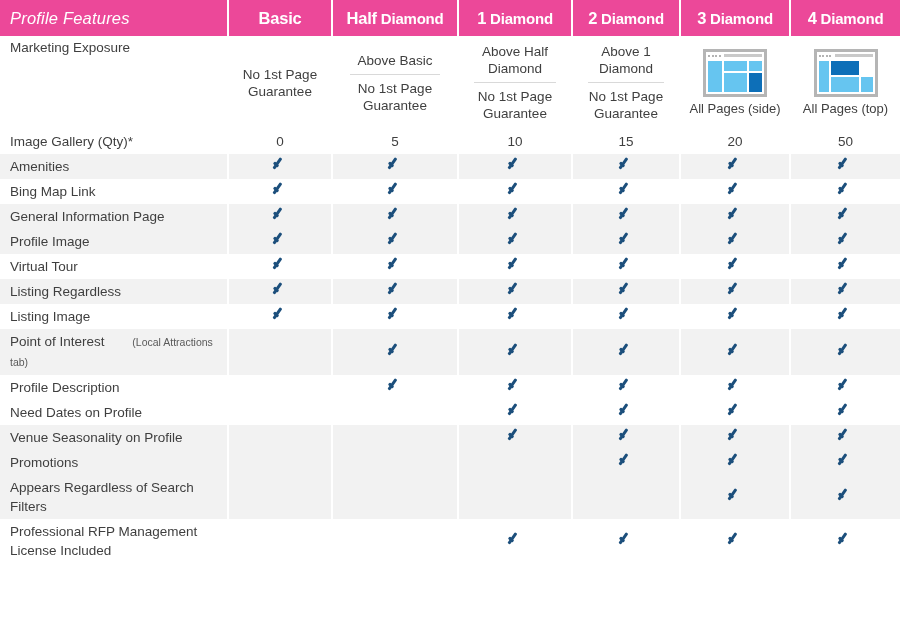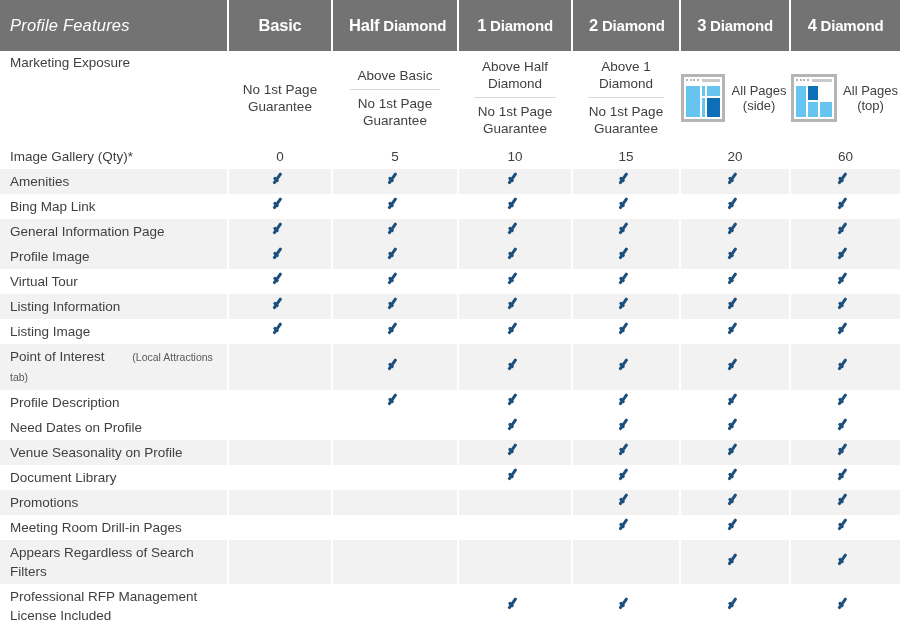--- a/index.html
+++ b/index.html
@@ -17,24 +17,24 @@
   }
 
   #feature-table {
     width: 900px;
     border-collapse: collapse;
     table-layout: fixed;
   }
 
   
   thead th {
-    background: #737373;
+    background: #ec4899;
     color: #ffffff;
     border-right: 2px solid #ffffff;
-    padding: 16px;
+    padding: 8px;
     height: 36px;
     vertical-align: middle;
     font-weight: bold;
   }
   thead th:last-child { border-right: none; }
 
   th.th-features {
     text-align: left;
     padding-left: 10px;
     font-style: italic;
@@ -132,21 +132,21 @@
     border-top: 1px solid #d9d9d9;
     width: 78%;
   }
   .expo .single {
     line-height: 17px;
   }
 
   
   .browser-wrap {
     display: flex;
-    flex-direction: row;
+    flex-direction: column;
     align-items: center;
     justify-content: center;
     height: 100%;
     gap: 4px;
   }
   .browser {
     width: 64px;
     height: 48px;
     border: 3px solid #b5b5b5;
     background: #ffffff;
@@ -336,21 +336,21 @@
           </div>
         </td>
       </tr>
       <tr class="plain r-std">
         <td class="feat"><span>Image Gallery (Qty)*</span></td>
         <td class="val"><span>0</span></td>
         <td class="val"><span>5</span></td>
         <td class="val"><span>10</span></td>
         <td class="val"><span>15</span></td>
         <td class="val"><span>20</span></td>
-        <td class="val"><span>60</span></td>
+        <td class="val"><span>50</span></td>
       </tr>
       <tr class="alt r-std">
         <td class="feat"><span>Amenities</span></td>
         <td class="val"><span class="check"></span></td>
         <td class="val"><span class="check"></span></td>
         <td class="val"><span class="check"></span></td>
         <td class="val"><span class="check"></span></td>
         <td class="val"><span class="check"></span></td>
         <td class="val"><span class="check"></span></td>
       </tr>
@@ -384,21 +384,21 @@
       <tr class="plain r-std">
         <td class="feat"><span>Virtual Tour</span></td>
         <td class="val"><span class="check"></span></td>
         <td class="val"><span class="check"></span></td>
         <td class="val"><span class="check"></span></td>
         <td class="val"><span class="check"></span></td>
         <td class="val"><span class="check"></span></td>
         <td class="val"><span class="check"></span></td>
       </tr>
       <tr class="alt r-std">
-        <td class="feat"><span>Listing Information</span></td>
+        <td class="feat"><span>Listing Regardless</span></td>
         <td class="val"><span class="check"></span></td>
         <td class="val"><span class="check"></span></td>
         <td class="val"><span class="check"></span></td>
         <td class="val"><span class="check"></span></td>
         <td class="val"><span class="check"></span></td>
         <td class="val"><span class="check"></span></td>
       </tr>
       <tr class="plain r-std">
         <td class="feat"><span>Listing Image</span></td>
         <td class="val"><span class="check"></span></td>
@@ -437,40 +437,22 @@
       </tr>
       <tr class="alt r-std">
         <td class="feat"><span>Venue Seasonality on Profile</span></td>
         <td class="val"></td>
         <td class="val"></td>
         <td class="val"><span class="check"></span></td>
         <td class="val"><span class="check"></span></td>
         <td class="val"><span class="check"></span></td>
         <td class="val"><span class="check"></span></td>
       </tr>
-      <tr class="plain r-std">
-        <td class="feat"><span>Document Library</span></td>
-        <td class="val"></td>
-        <td class="val"></td>
-        <td class="val"><span class="check"></span></td>
-        <td class="val"><span class="check"></span></td>
-        <td class="val"><span class="check"></span></td>
-        <td class="val"><span class="check"></span></td>
-      </tr>
       <tr class="alt r-std">
         <td class="feat"><span>Promotions</span></td>
-        <td class="val"></td>
-        <td class="val"></td>
-        <td class="val"></td>
-        <td class="val"><span class="check"></span></td>
-        <td class="val"><span class="check"></span></td>
-        <td class="val"><span class="check"></span></td>
-      </tr>
-      <tr class="plain r-std">
-        <td class="feat"><span>Meeting Room Drill-in Pages</span></td>
         <td class="val"></td>
         <td class="val"></td>
         <td class="val"></td>
         <td class="val"><span class="check"></span></td>
         <td class="val"><span class="check"></span></td>
         <td class="val"><span class="check"></span></td>
       </tr>
       <tr class="alt r-two">
         <td class="feat"><span>Appears Regardless of Search Filters</span></td>
         <td class="val"></td>

